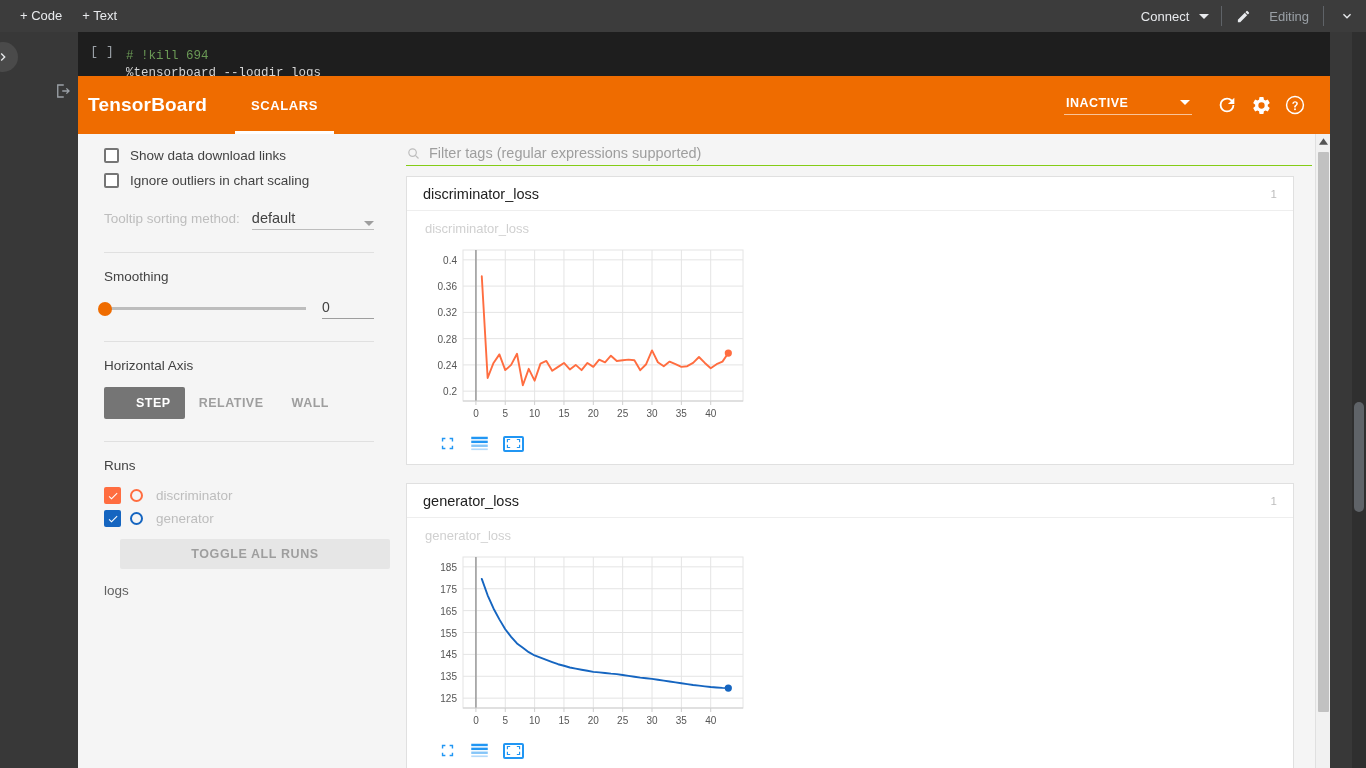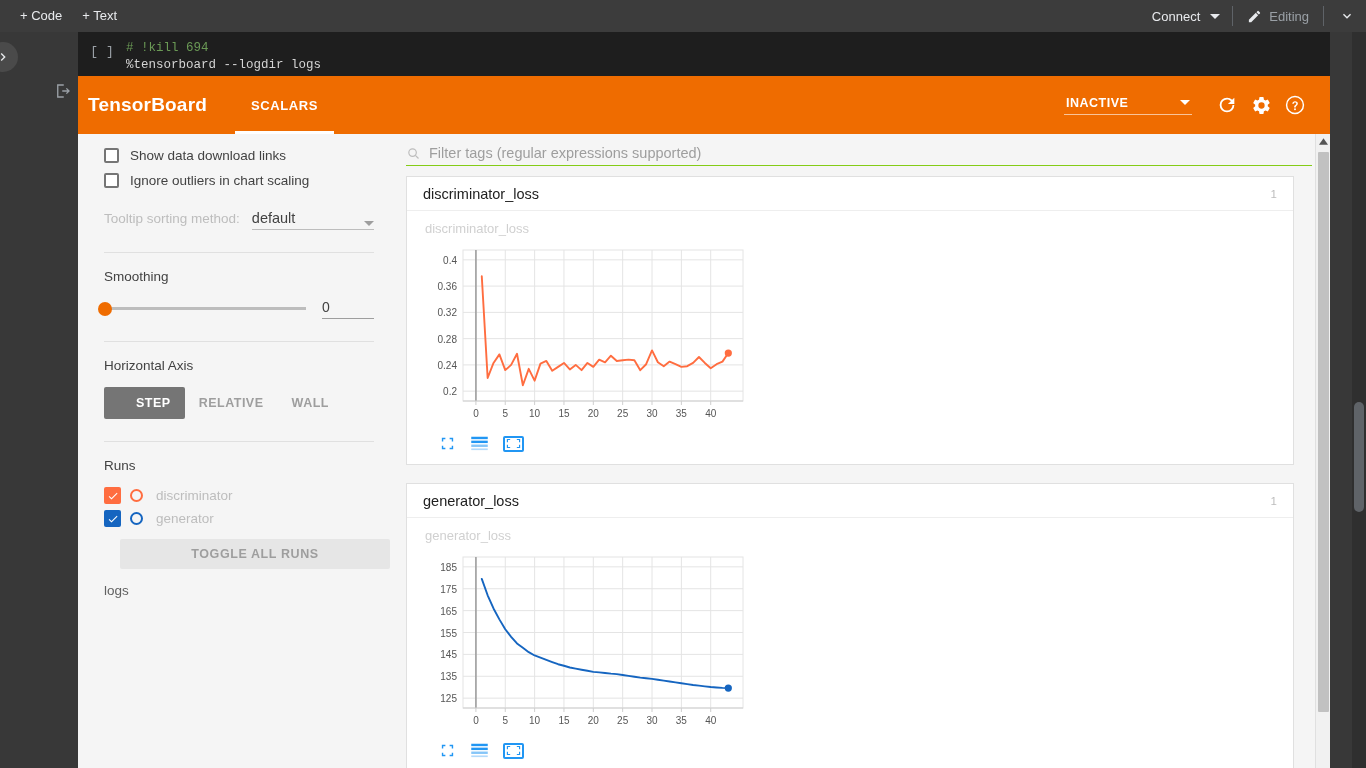--- a/index.html
+++ b/index.html
@@ -37,21 +37,21 @@
     width: 0; height: 0; margin-left: 10px;
     border-left: 5px solid transparent;
     border-right: 5px solid transparent;
     border-top: 5px solid #e8eaed;
   }
   .vdiv { width: 1px; height: 20px; background: #5f6368; margin: 0 4px; }
   #editing-group {
     display: flex; align-items: center;
     padding: 0 10px; height: 32px; cursor: pointer;
   }
-  #editing-label { font-size: 13px; color: #9aa0a6; margin-left: 7px; }
+  #editing-label { font-size: 13px; color: #9aa0a6; margin-left: 18px; }
   #chevron-group {
     display: flex; align-items: center; justify-content: center;
     width: 38px; height: 32px; cursor: pointer;
   }
 
   
   #colab-left-rail {
     position: absolute; top: 32px; left: 0;
     width: 30px; height: 736px;
     background: #383838;
@@ -80,21 +80,21 @@
     width: 1252px; height: 44px;
     background: #1e1e1e;
     display: flex;
   }
   #cell-run-marker {
     width: 48px; flex: 0 0 48px;
     color: #9aa0a6; font-family: "Liberation Mono", monospace;
     font-size: 13px; padding-top: 12px; text-align: center;
   }
   #code-body {
-    flex: 1; padding-top: 8px;
+    flex: 1; padding-top: 16px;
     font-family: "Liberation Mono", monospace;
     font-size: 12.5px; line-height: 17px;
   }
   .code-comment { color: #6a9955; }
   .code-magic  { color: #d4d4d4; }
 
   
   #tensorboard {
     position: absolute; top: 76px; left: 78px;
     width: 1252px; height: 692px;

